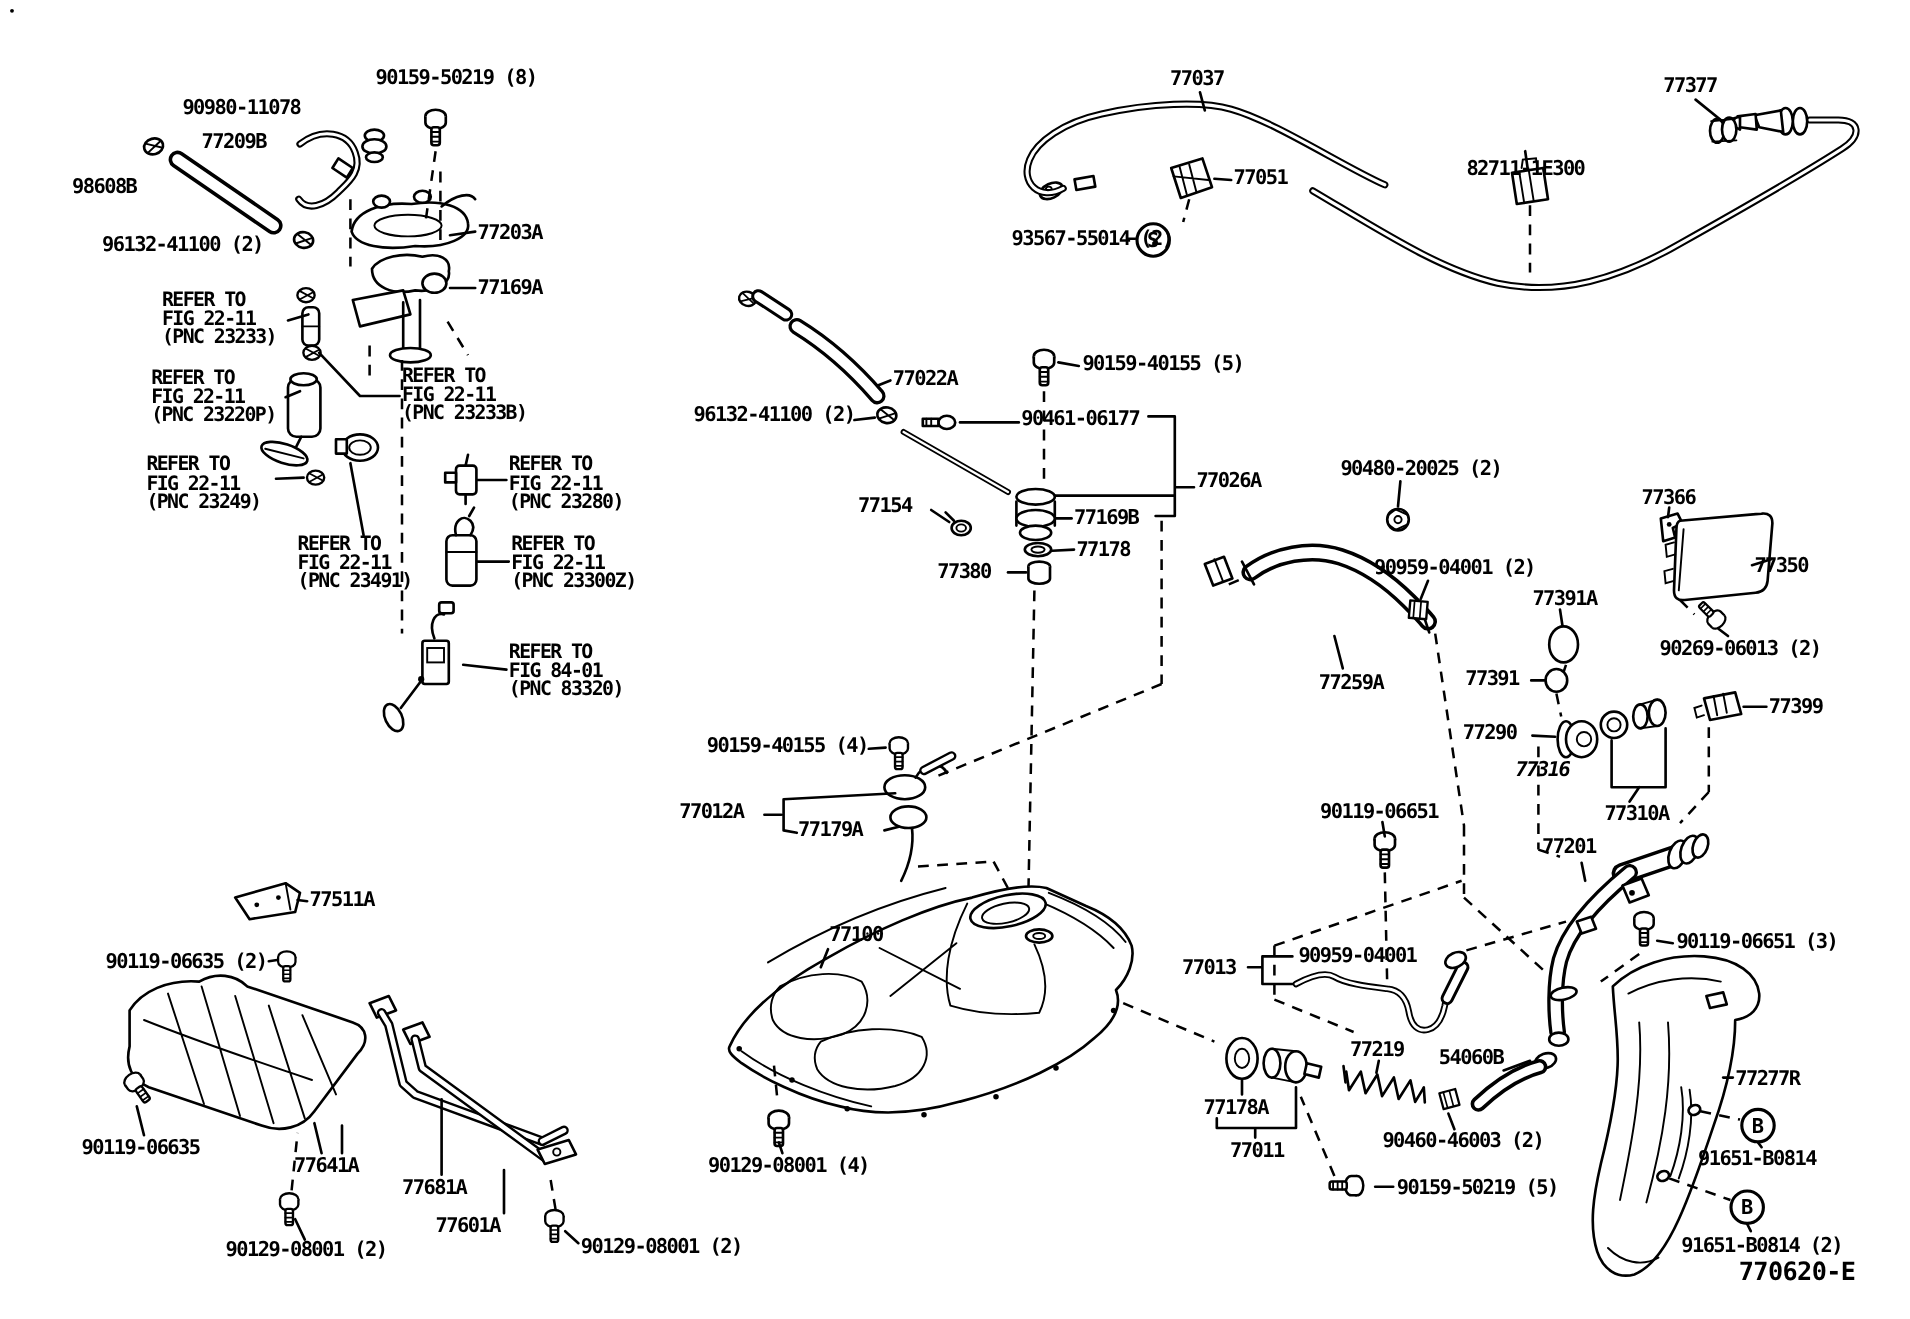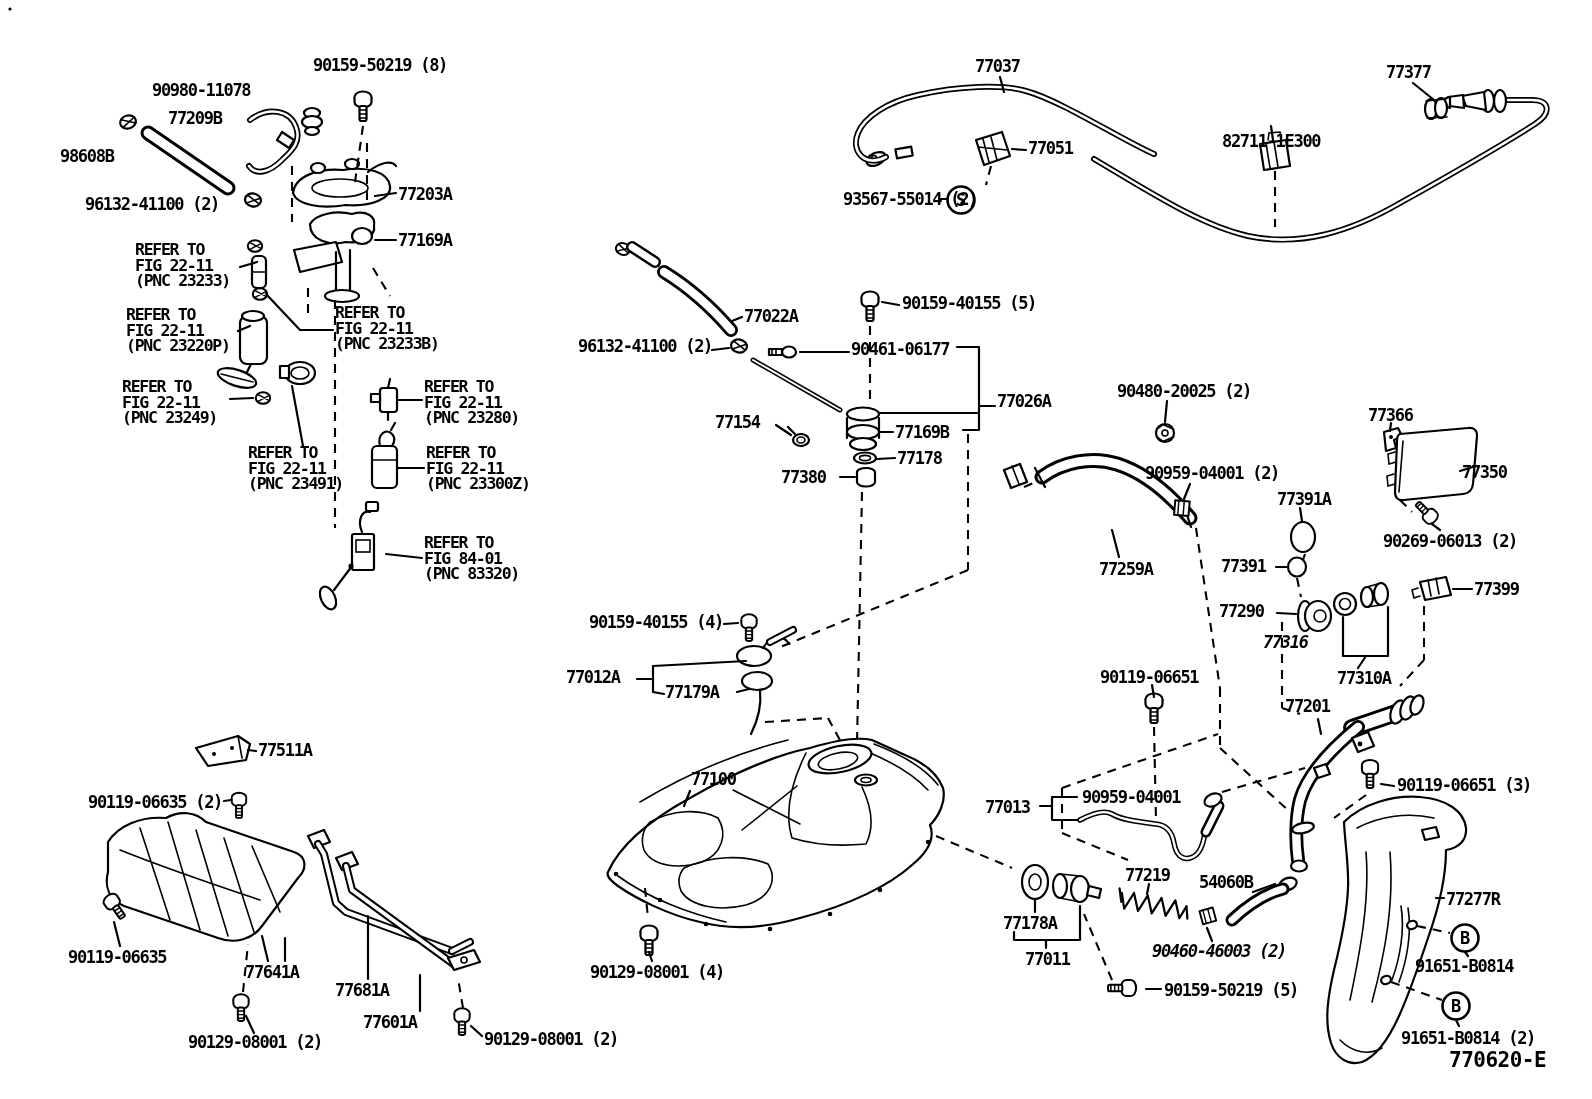--- a/index.html
+++ b/index.html
@@ -404,21 +404,21 @@
       <div class="lbl" style="left: 1337px; top: 669px;">77310A</div>
       <div class="lbl" style="left: 1285px; top: 697px;">77201</div>
       <div class="lbl" style="left: 1100px; top: 668px;">90119-06651</div>
       <div class="lbl" style="left: 1397px; top: 776px;">90119-06651 (3)</div>
       <div class="lbl" style="left: 985px; top: 798px;">77013</div>
       <div class="lbl" style="left: 1082px; top: 788px;">90959-04001</div>
       <div class="lbl" style="left: 1125px; top: 866px;">77219</div>
       <div class="lbl" style="left: 1199px; top: 873px;">54060B</div>
       <div class="lbl" style="left: 1003px; top: 914px;">77178A</div>
       <div class="lbl" style="left: 1025px; top: 950px;">77011</div>
-      <div class="lbl" style="left: 1152px; top: 942px; font-style: italic;">90460-46003 (2)</div>
+      <div class="lbl" style="left: 1152px; top: 942px;">90460-46003 (2)</div>
       <div class="lbl" style="left: 1164px; top: 981px;">90159-50219 (5)</div>
       <div class="lbl" style="left: 1446px; top: 890px;">77277R</div>
       <div class="lbl" style="left: 1415px; top: 957px;">91651-B0814</div>
       <div class="lbl" style="left: 1401px; top: 1029px;">91651-B0814 (2)</div>
       <div class="lbl" style="left: 657px; top: 770px; margin-left: 34px;">77100</div>
       <div class="lbl" style="left: 589px; top: 613px;">90159-40155 (4)</div>
       <div class="lbl" style="left: 566px; top: 668px;">77012A</div>
       <div class="lbl" style="left: 665px; top: 683px;">77179A</div>
       <div class="lbl" style="left: 590px; top: 963px;">90129-08001 (4)</div>
       <div class="lbl" style="left: 258px; top: 741px;">77511A</div>

